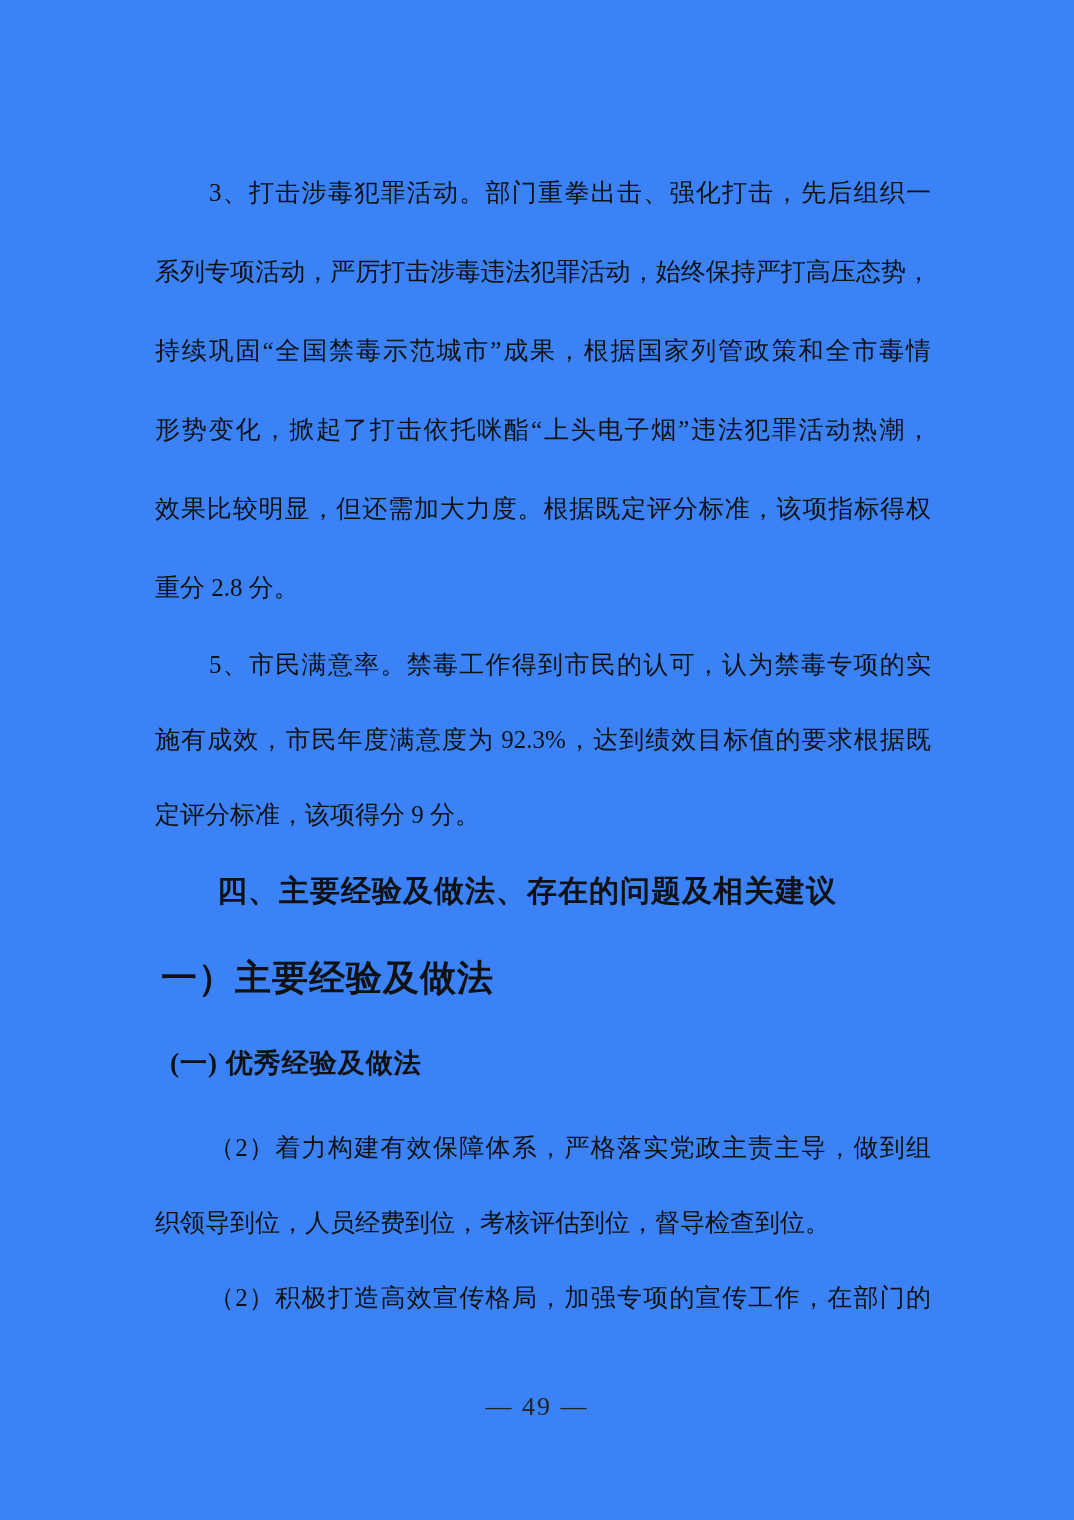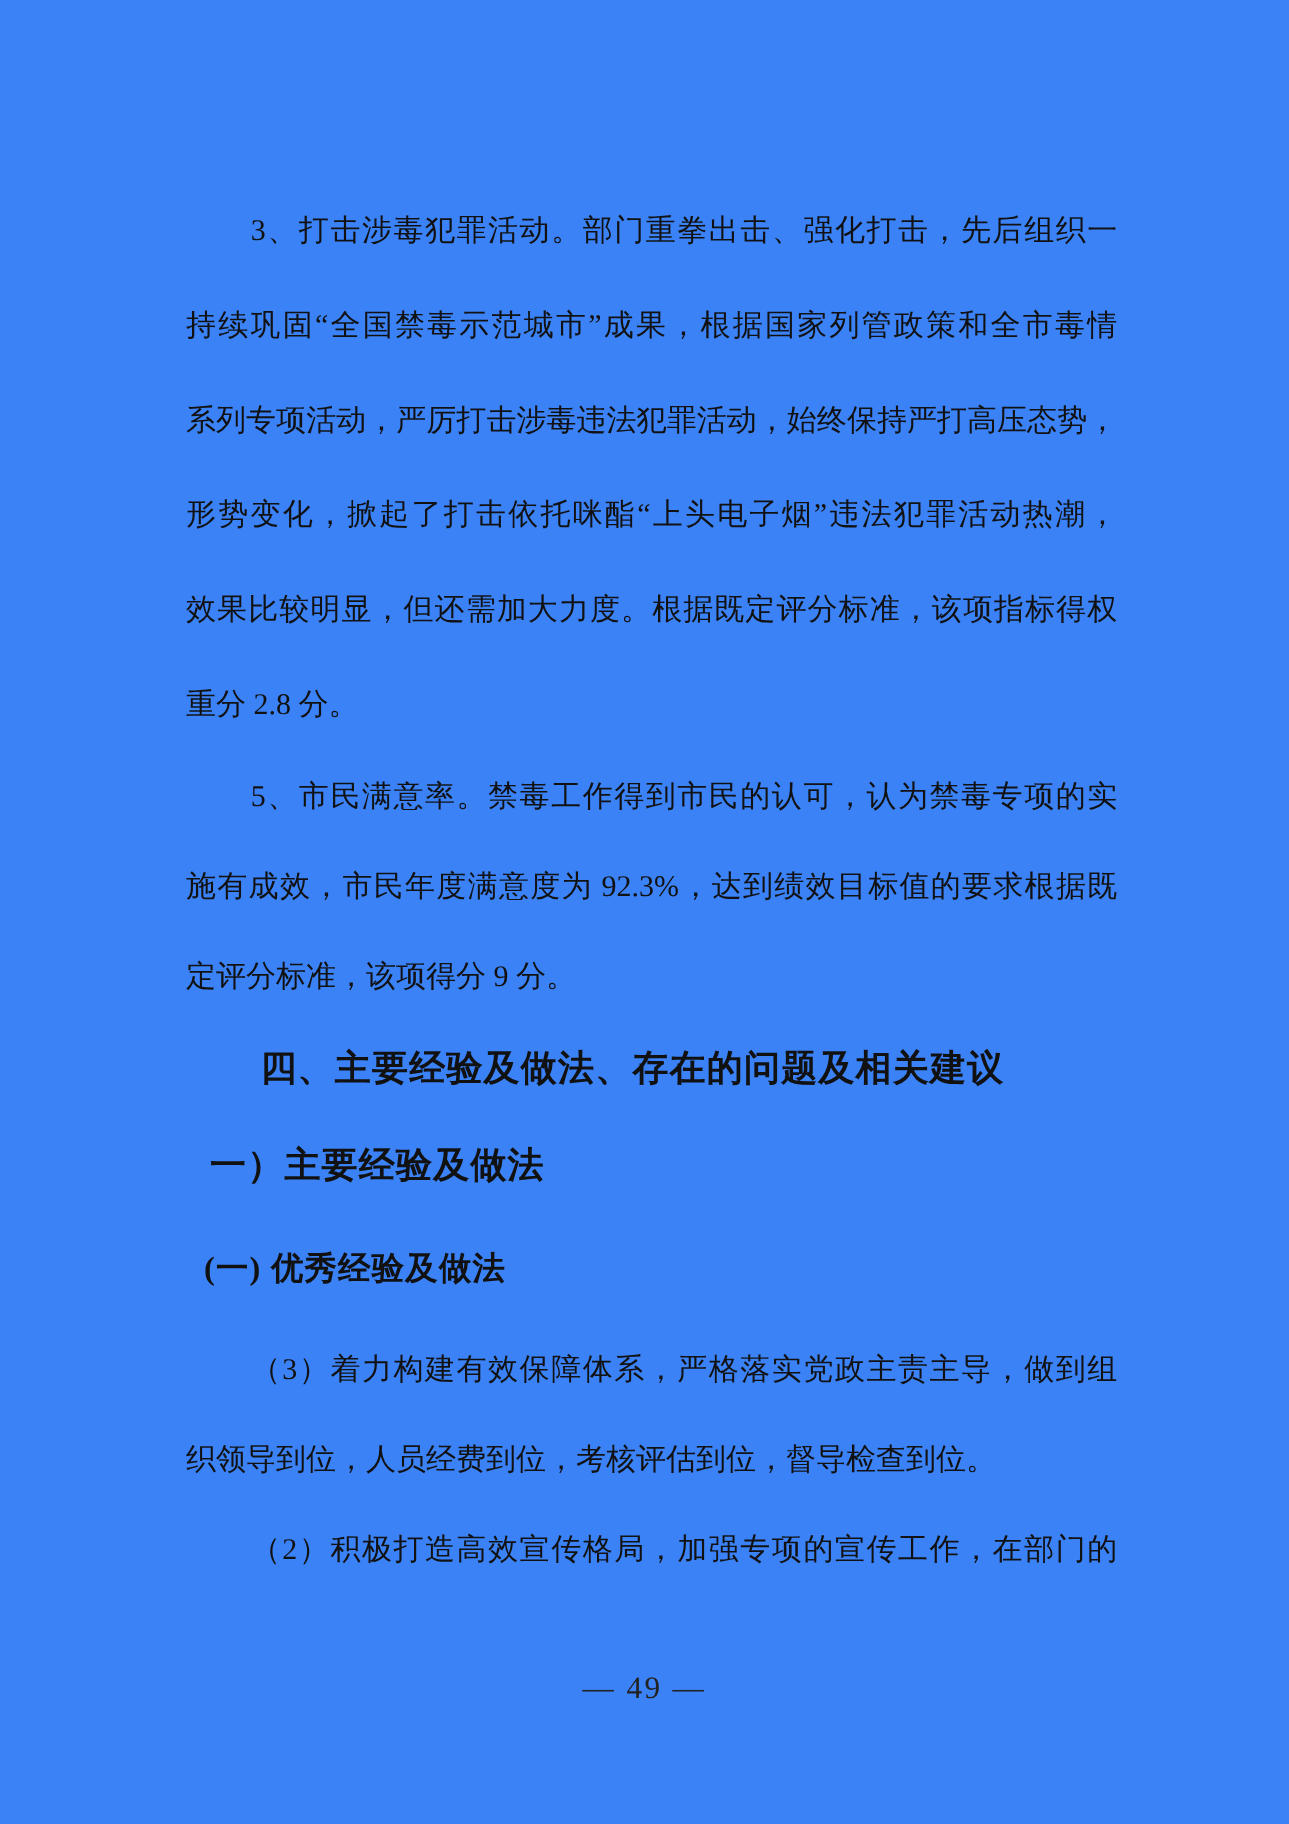--- a/index.html
+++ b/index.html
@@ -37,23 +37,23 @@
     font-size:30px;
     line-height:52px;height:52px;
     margin-top:6px;
     text-indent:62px;
     letter-spacing:1px;
     overflow:hidden;
   }
   .h2{
     font-family:"Liberation Sans","DejaVu Sans",sans-serif;
     font-weight:700;
-    font-size:30px;
+    font-size:36px;
     line-height:50px;height:50px;
-    margin-left:20px;
+    margin-left:6px;
     letter-spacing:1px;
     overflow:hidden;
   }
   .h3{
     font-family:"Liberation Serif","DejaVu Serif",serif;
     font-weight:700;
     font-size:27px;
     line-height:48px;height:48px;
     margin-left:15px;
     letter-spacing:1px;
@@ -72,40 +72,40 @@
   }
 </style>
 </head>
 <body>
 
 <div class="page">
   <main class="content">
 
     <section>
       <p class="ln lh54 first">3、打击涉毒犯罪活动。部门重拳出击、强化打击，先后组织一</p>
+      <p class="ln lh54">系列专项活动，严厉打击涉毒违法犯罪活动，始终保持严打高压态势，</p>
       <p class="ln lh54">持续巩固“全国禁毒示范城市”成果，根据国家列管政策和全市毒情</p>
-      <p class="ln lh54">系列专项活动，严厉打击涉毒违法犯罪活动，始终保持严打高压态势，</p>
       <p class="ln lh54">形势变化，掀起了打击依托咪酯“上头电子烟”违法犯罪活动热潮，</p>
       <p class="ln lh54">效果比较明显，但还需加大力度。根据既定评分标准，该项指标得权</p>
       <p class="ln lh54 last">重分 2.8 分。</p>
     </section>
 
 
     <section>
       <p class="ln lh50 first">5、市民满意率。禁毒工作得到市民的认可，认为禁毒专项的实</p>
       <p class="ln lh50">施有成效，市民年度满意度为 92.3%，达到绩效目标值的要求根据既</p>
       <p class="ln lh50 last">定评分标准，该项得分 9 分。</p>
     </section>
 
     <h2 class="h1">四、主要经验及做法、存在的问题及相关建议</h2>
     <h3 class="h2">一）主要经验及做法</h3>
     <h4 class="h3">(一) 优秀经验及做法</h4>
 
     <section class="gap8">
-      <p class="ln lh50 first">（3）着力构建有效保障体系，严格落实党政主责主导，做到组</p>
+      <p class="ln lh50 first">（2）着力构建有效保障体系，严格落实党政主责主导，做到组</p>
       <p class="ln lh50 last">织领导到位，人员经费到位，考核评估到位，督导检查到位。</p>
     </section>
 
     <section>
       <p class="ln lh50 first">（2）积极打造高效宣传格局，加强专项的宣传工作，在部门的</p>
 
     </section>
 
   </main>
 

